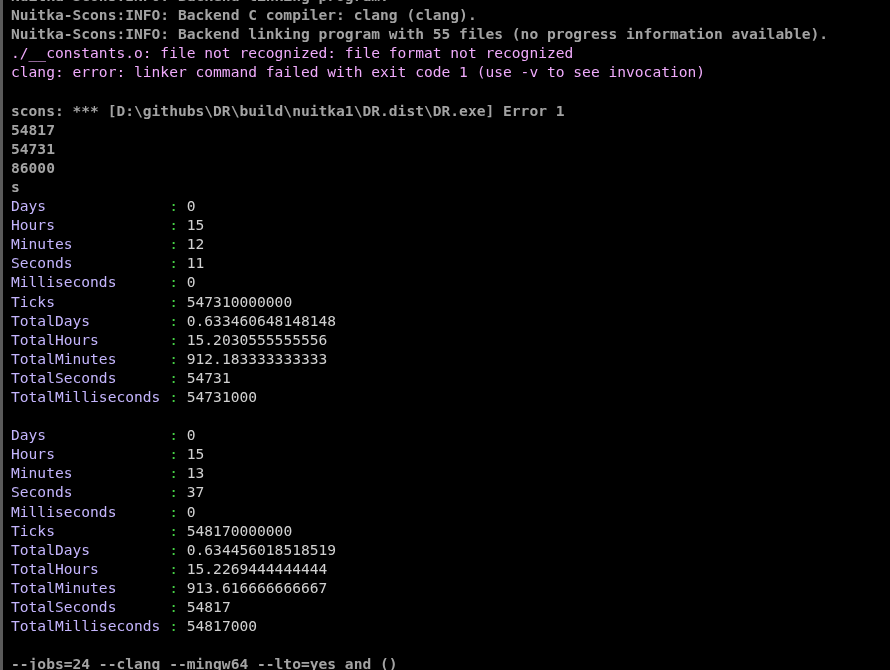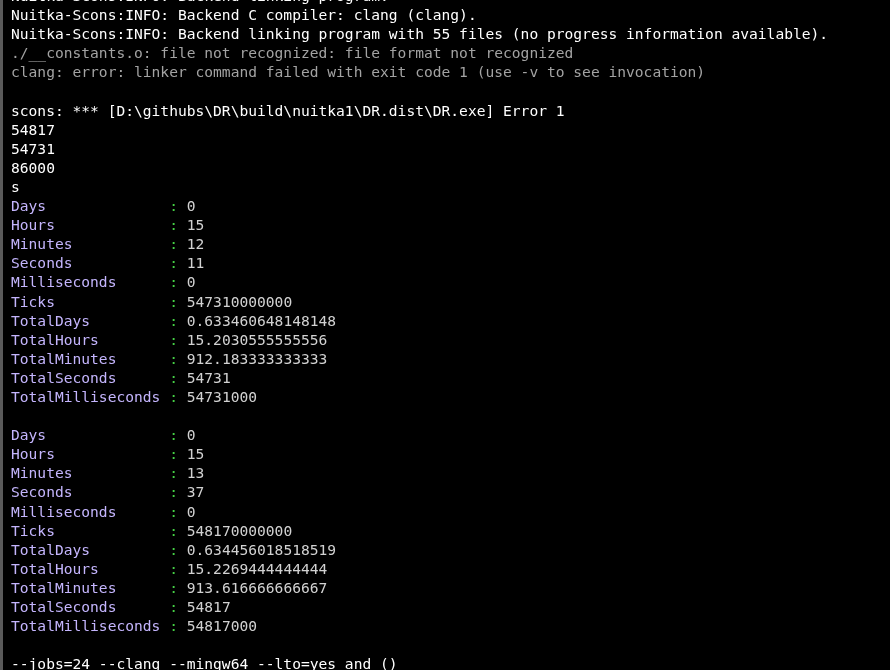--- a/index.html
+++ b/index.html
@@ -36,22 +36,22 @@
     white-space: pre;
     -webkit-font-smoothing: none;
   }
 
   .line {
     height: 19.1px;
     white-space: pre;
     display: block;
   }
 
-  .c-white  { color: #ffffff; }
-  .c-yellow { color: #a3a3a3; margin-top: 34px; }
+  .c-white  { color: #a3a3a3; font-weight: bold; }
+  .c-yellow { color: #f0abfc; margin-top: 34px; }
 
   
   .kv-key { color: #c4b5fd; }
   .kv-sep { color: #45d045; }
   .kv-val { color: #d2d2d2; }
 </style>
 </head>
 <body>
 
 <div id="terminal">

